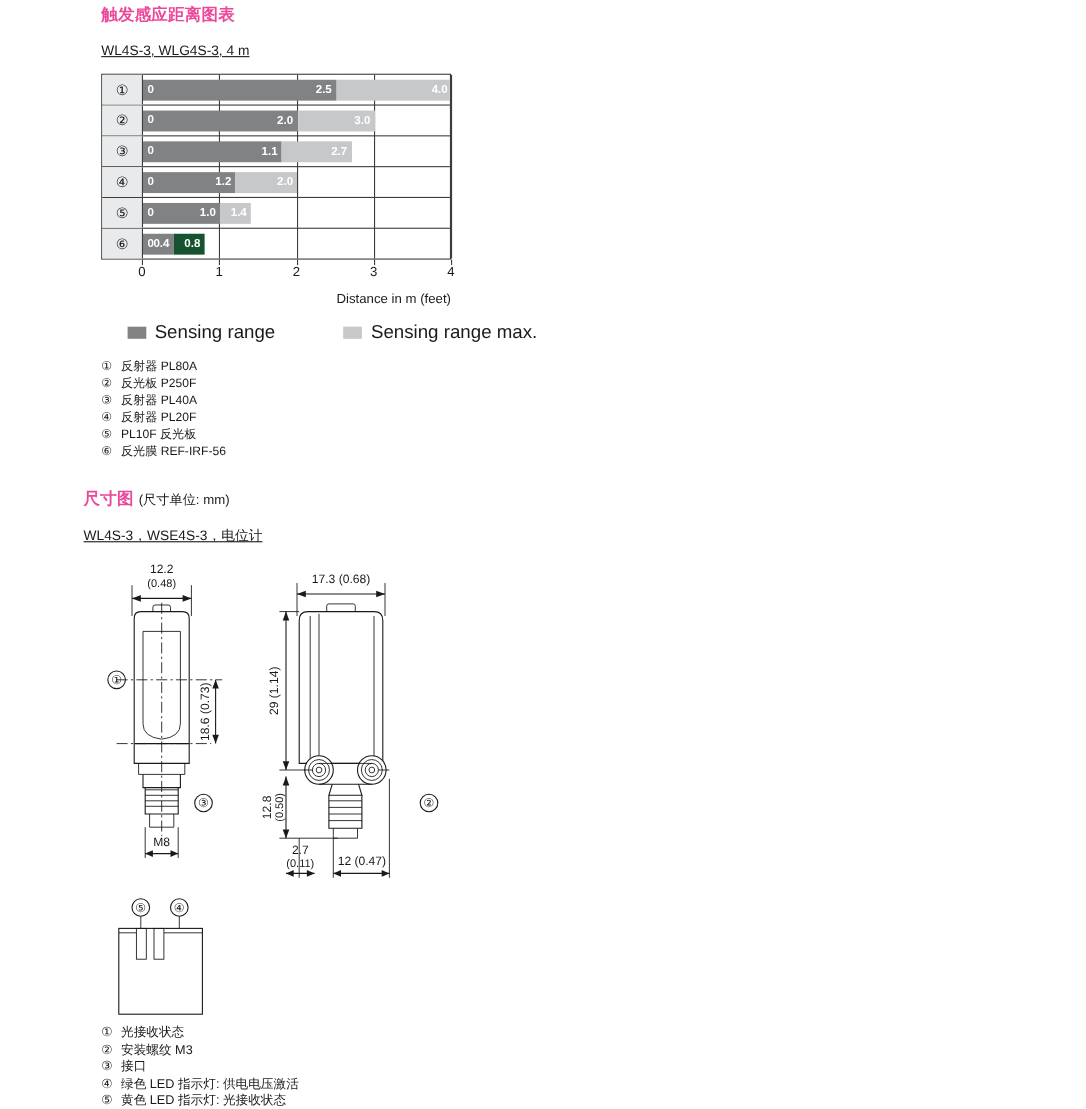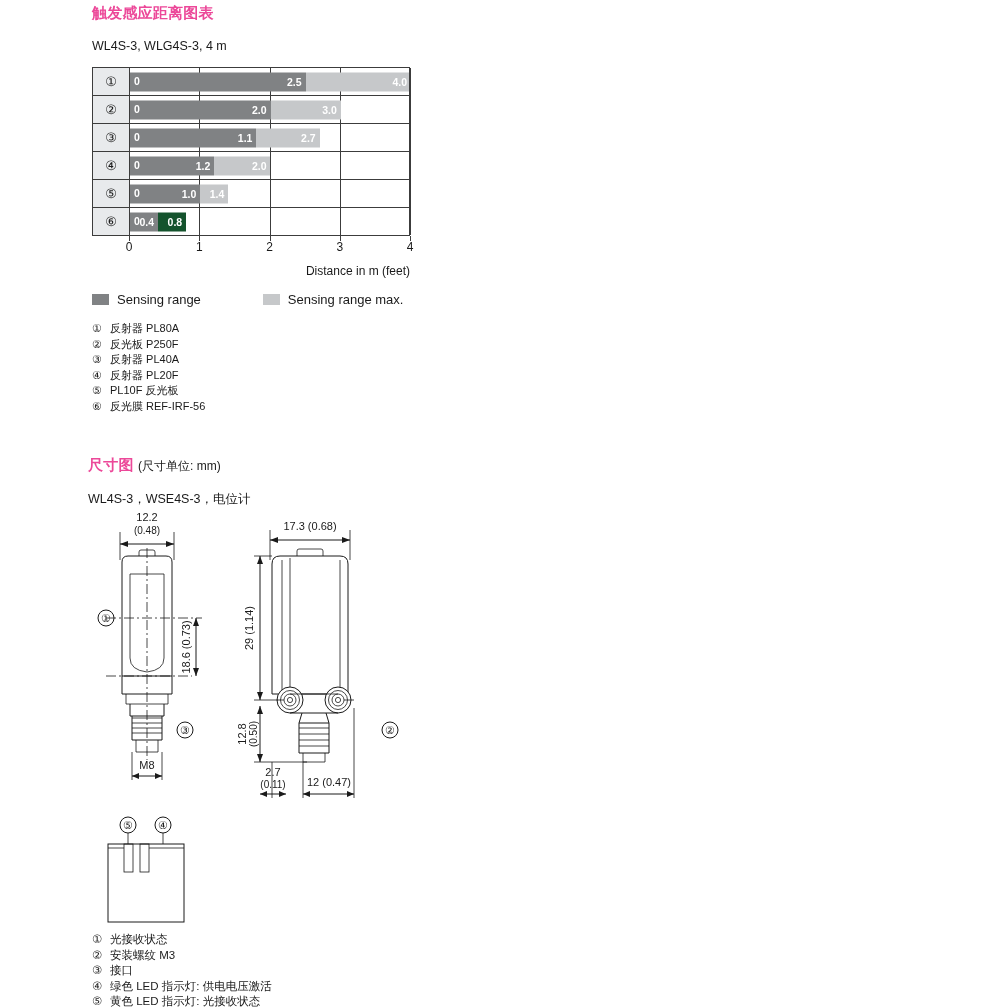--- a/index.html
+++ b/index.html
@@ -24,20 +24,21 @@
     letter-spacing: .2px;
   }
   .h-sub {
     color: #1a1a1a;
     font-size: 12px;
     font-weight: 400;
   }
   .subtitle {
     font-size: 12.5px;
     color: #1a1a1a;
+    text-decoration: underline;
   }
 
   
   #sensing-section { position: absolute; left: 92px; top: 4px; width: 420px; }
   #chart-title { margin: 0 0 16px 0; }
   #chart-subtitle { margin: 0 0 14px 0; }
 
   .chart-box {
     position: relative;
     width: 318px;
@@ -150,21 +151,22 @@
     text-align: right;
     font-size: 12px;
     margin-top: 18px;
     color: #1a1a1a;
   }
 
   
   .legend {
     display: flex;
     margin-top: 14px;
-    font-size: 13px;
+    font-size: 17px;
+    justify-content: center;
   }
   .legend-item { display: flex; align-items: center; }
   .legend-item + .legend-item { margin-left: 62px; }
   .swatch {
     width: 17px; height: 11px;
     margin-right: 8px;
     flex: 0 0 17px;
   }
   .sw-dark { background: #808284; }
   .sw-light { background: #c6c8ca; }
@@ -172,21 +174,21 @@
   .reflector-list {
     margin-top: 14px;
     font-size: 11px;
     line-height: 15.5px;
     color: #1a1a1a;
   }
   .reflector-list .li { white-space: nowrap; }
   .reflector-list .num { display: inline-block; width: 18px; }
 
   
-  #dim-section { position: absolute; left: 88px; top: 444px; width: 500px; margin-top: 12px; }
+  #dim-section { position: absolute; left: 76px; top: 444px; width: 500px; }
   #dim-title { margin: 0 0 16px 0; }
   #dim-subtitle { margin: 0; }
 
   #drawings {
     position: absolute;
     left: 92px;
     top: 508px;
     width: 340px;
     height: 420px;
   }

